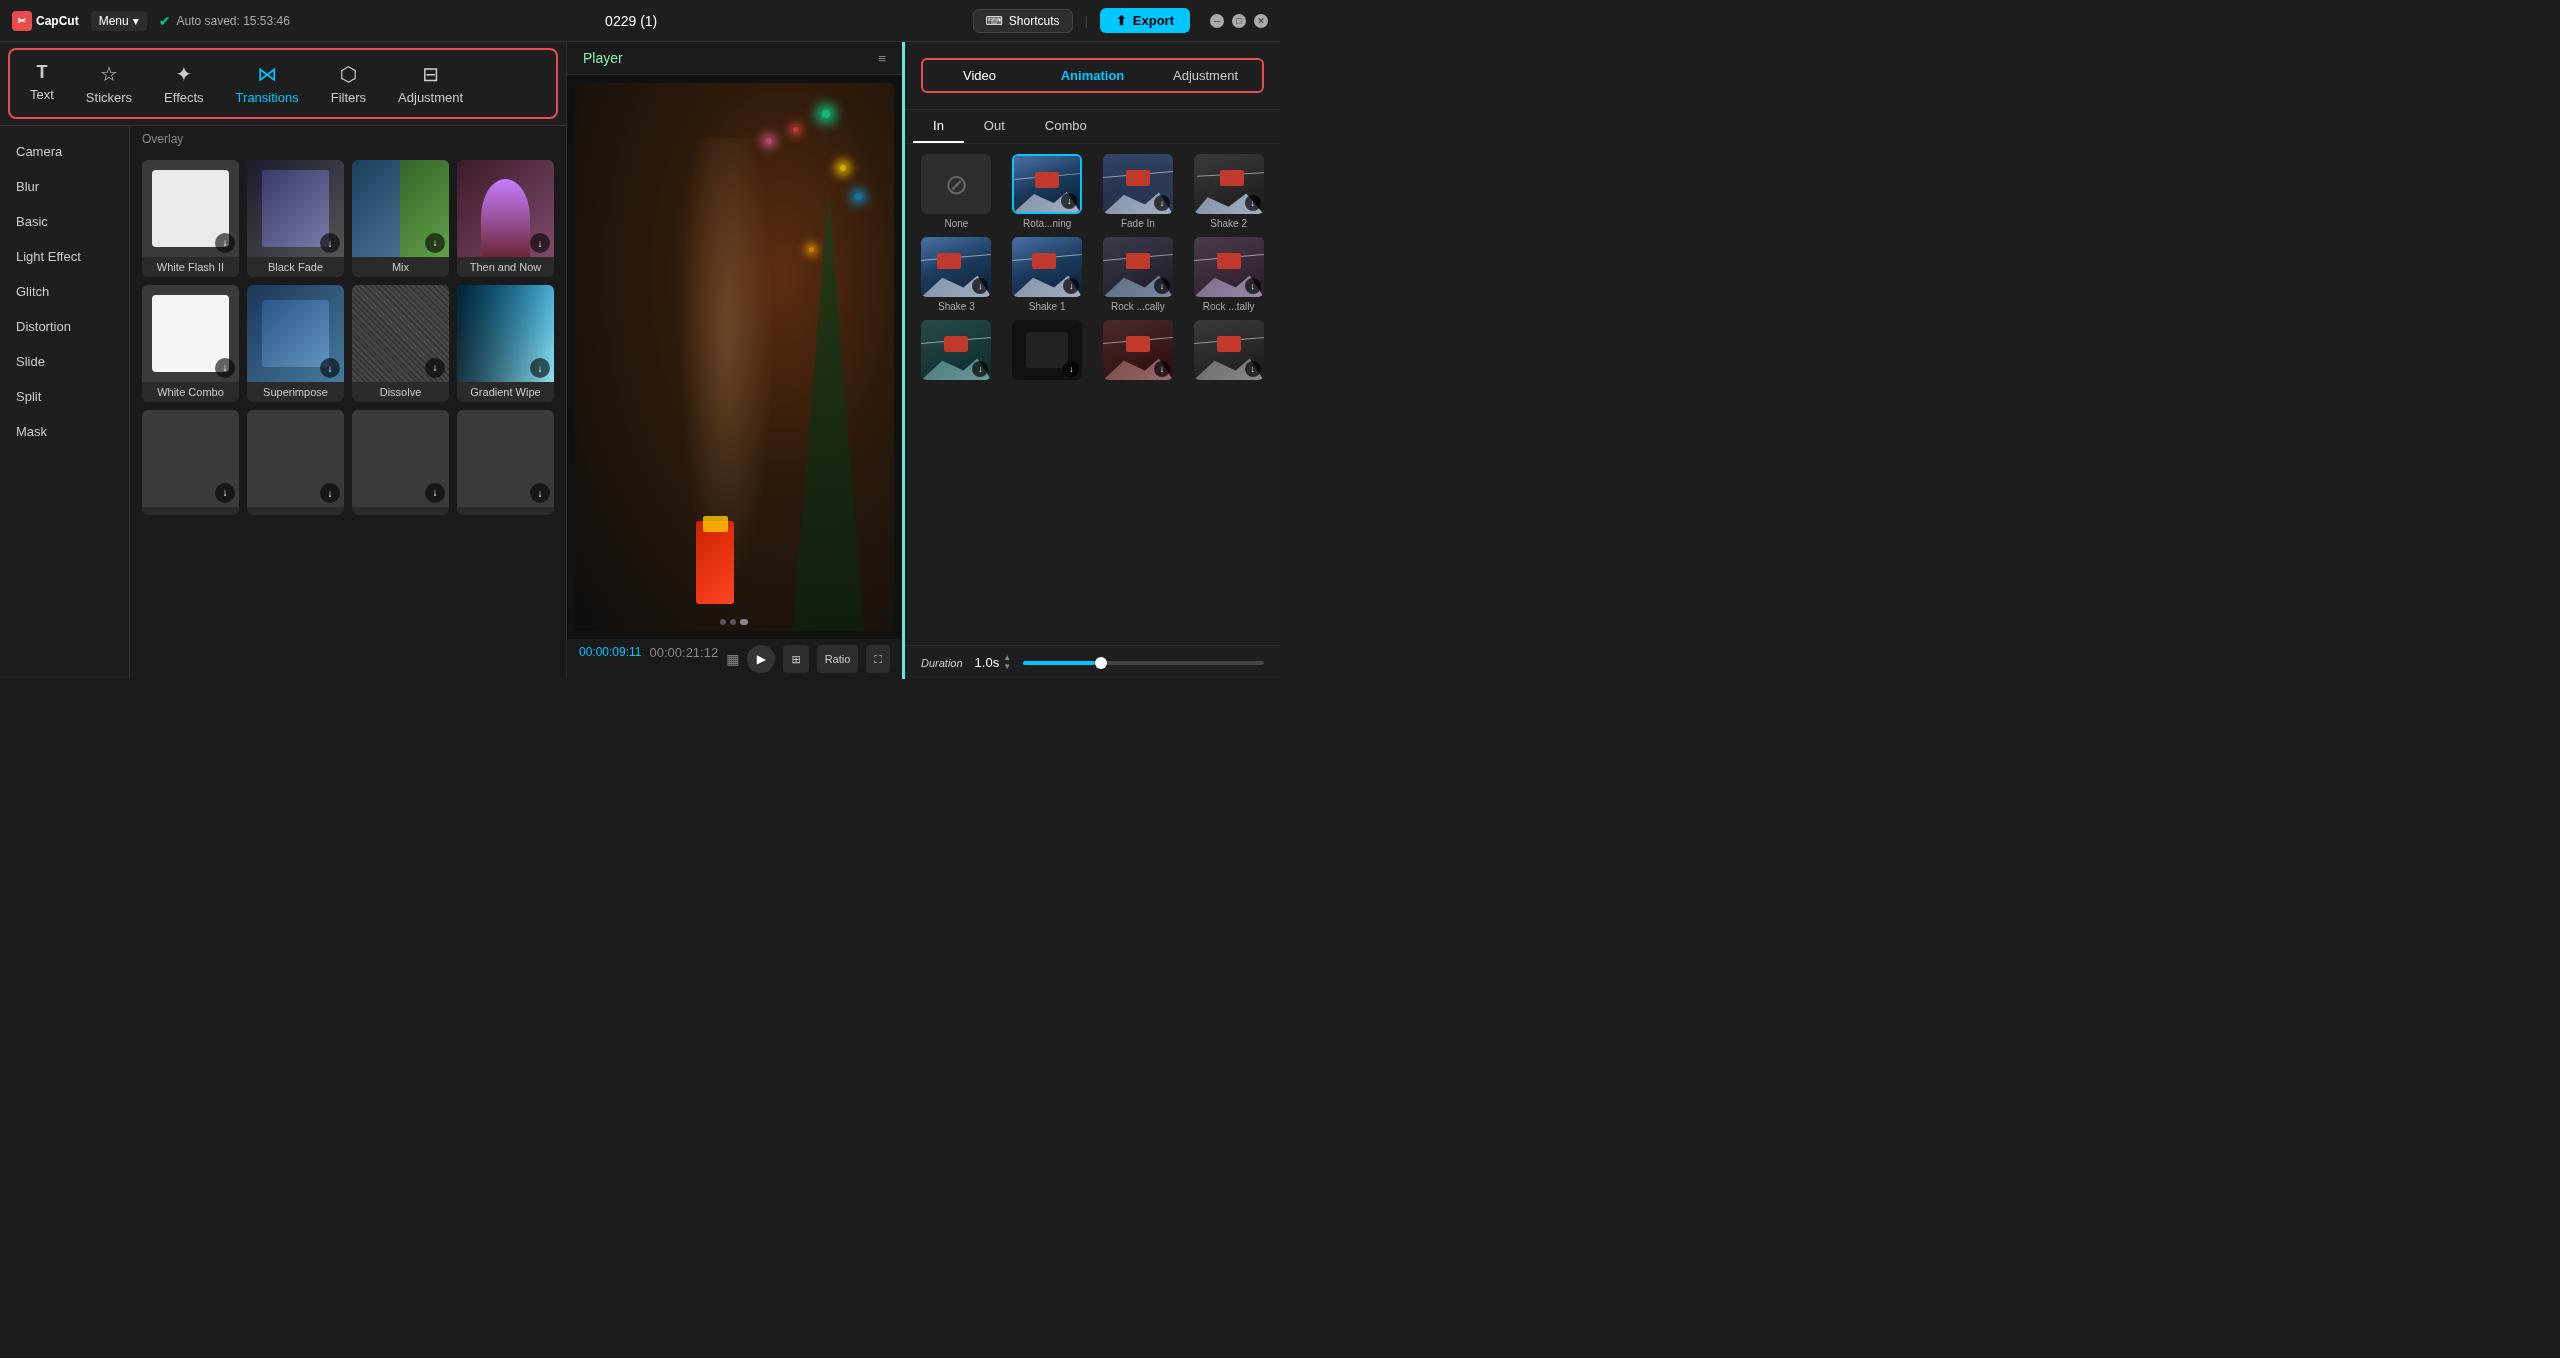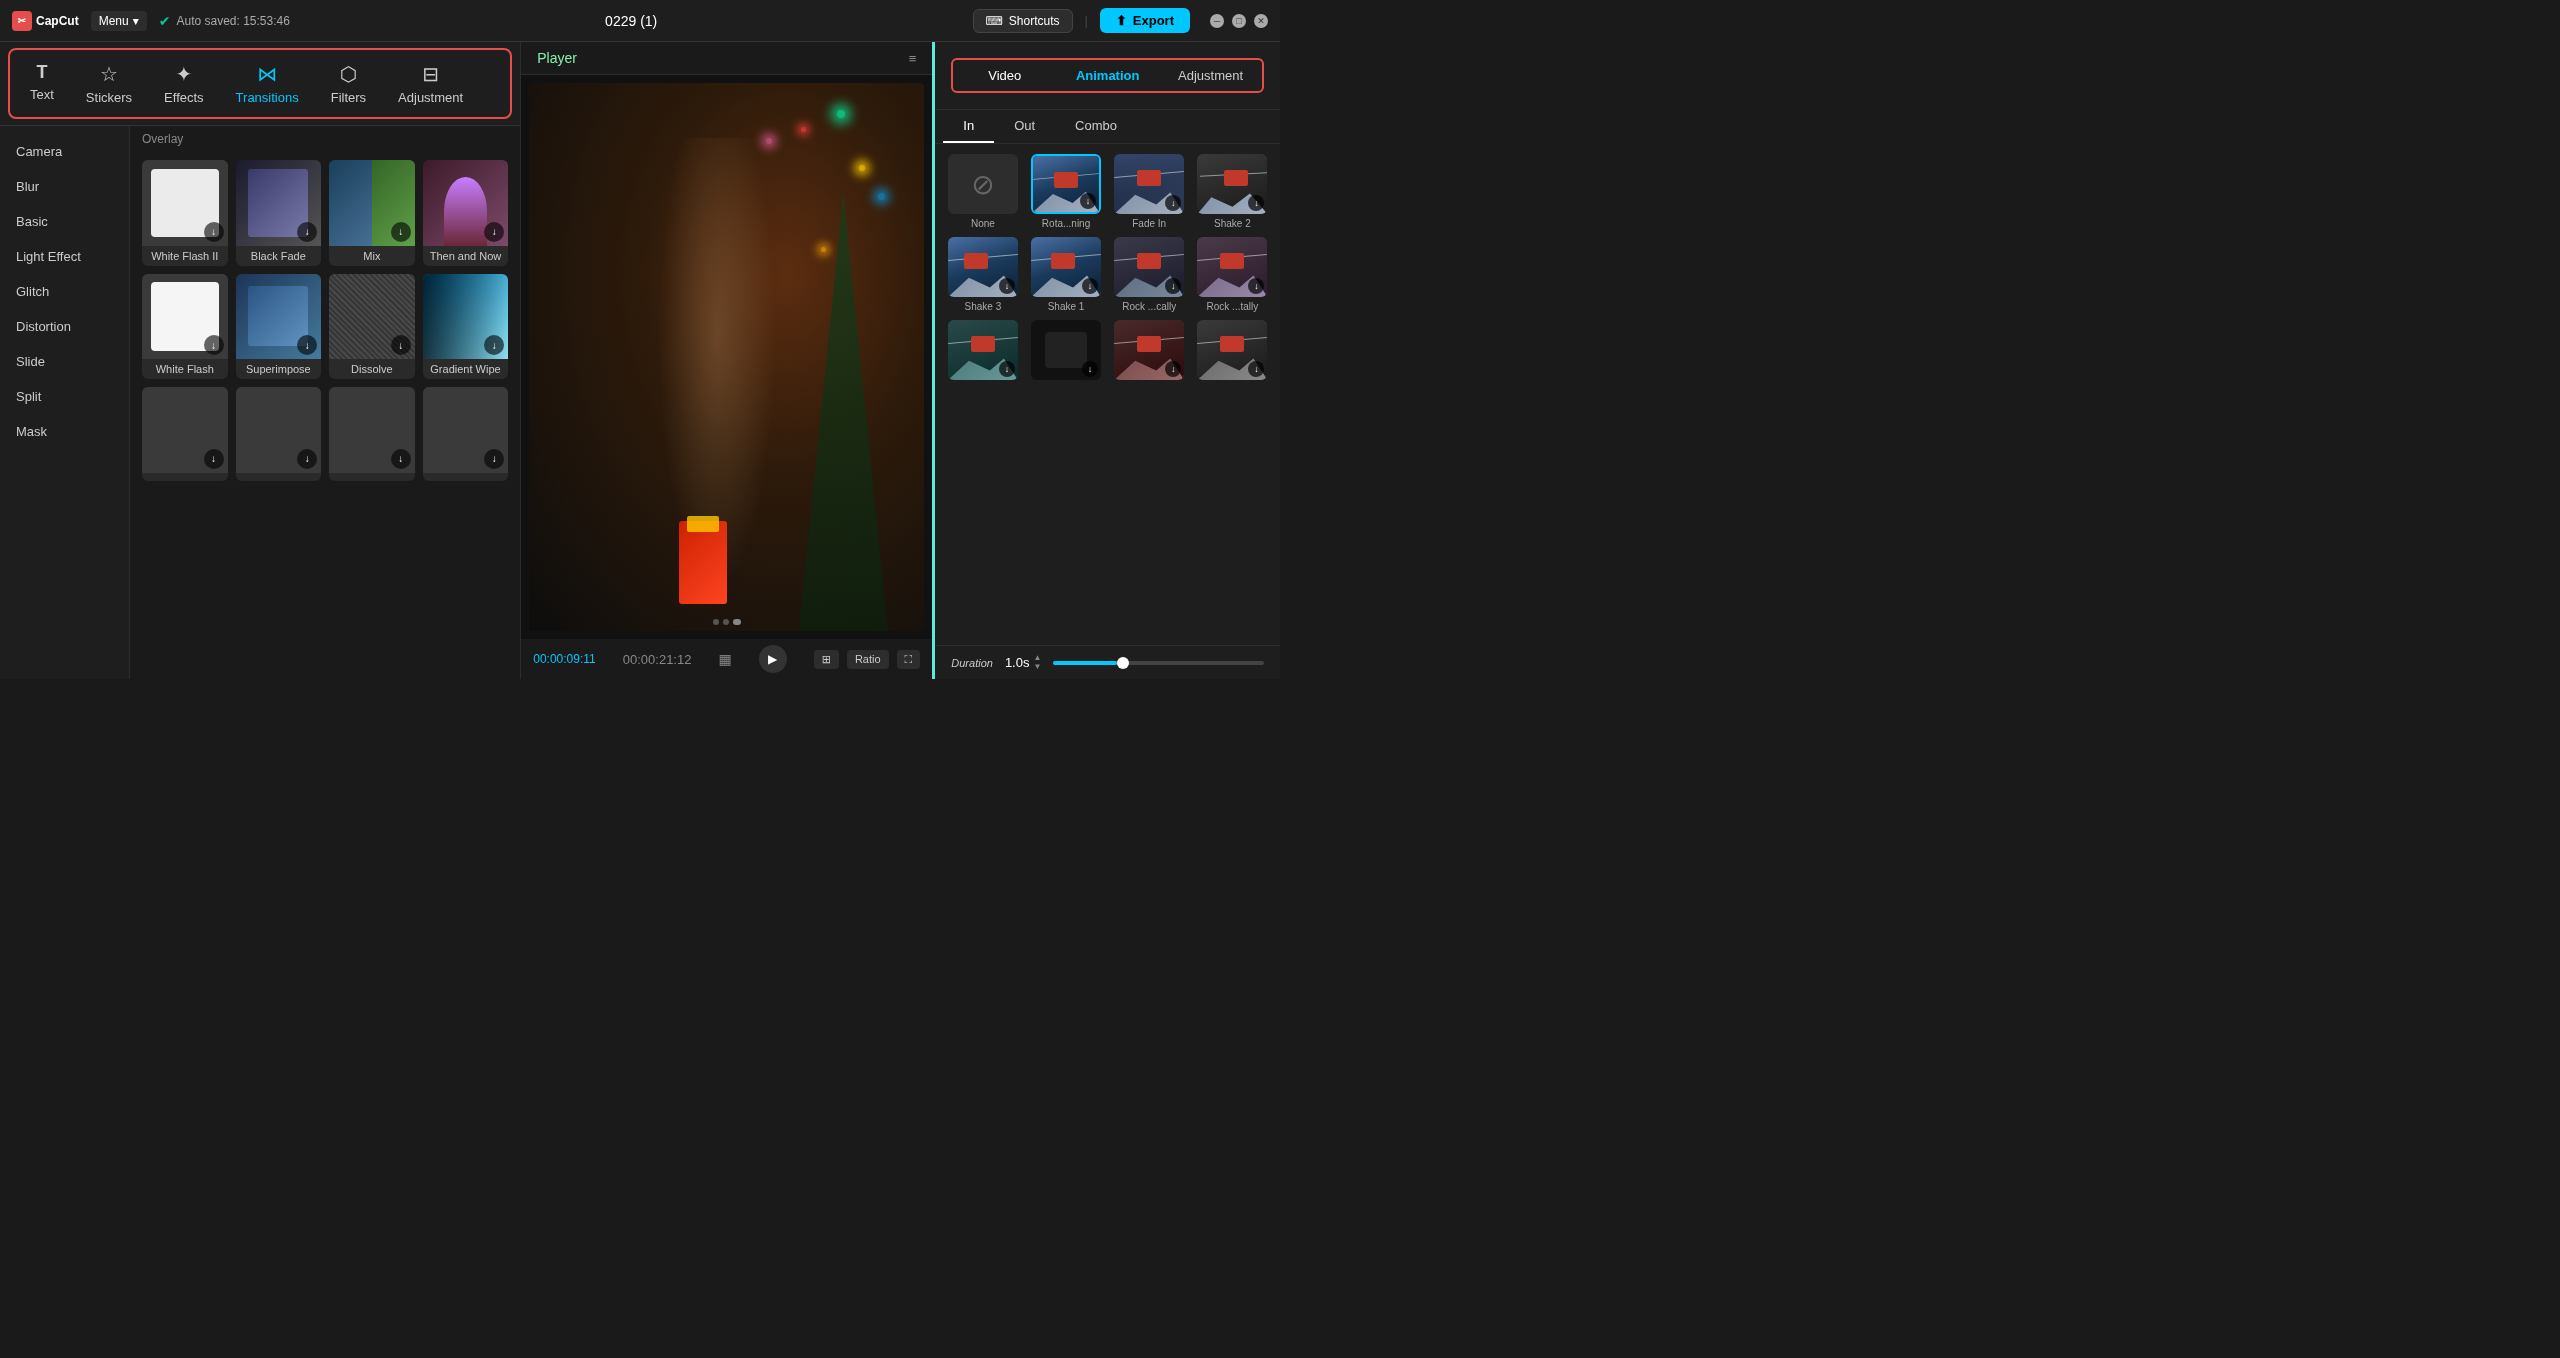--- a/index.html
+++ b/index.html
@@ -231,23 +231,22 @@
     
     .player-scene {
       width: 100%;
       height: 100%;
       background: radial-gradient(ellipse at 60% 30%, #3d1a0e 0%, #1a0a0a 60%, #0d0d0d 100%);
       position: relative;
       overflow: hidden;
     }
     .player-controls {
       display: flex;
-      align-items: center;
       padding: 6px 12px;
-      gap: 27px;
+      gap: 8px;
       background: #1a1a1a;
     }
     .time-current { color: #00c8ff; font-size: 12px; }
     .time-total { color: #888; font-size: 13px; }
     .play-btn {
       width: 28px; height: 28px;
       background: #333;
       border-radius: 50%;
       display: flex; align-items: center; justify-content: center;
       cursor: pointer;
@@ -718,21 +717,21 @@
               <div class="dl-btn">↓</div>
             </div>
             <div class="label">Then and Now</div>
           </div>
 
           <div class="effect-card">
             <div class="thumb thumb-flash">
               <div style="width:80%;height:80%;background:rgba(255,255,255,0.95);border-radius:4px;"></div>
               <div class="dl-btn">↓</div>
             </div>
-            <div class="label">White Flash</div>
+            <div class="label">White Combo</div>
           </div>
 
           <div class="effect-card">
             <div class="thumb" style="background:linear-gradient(135deg,#1d3557,#457b9d);">
               <div style="position:absolute;inset:0;display:flex;align-items:center;justify-content:center;">
                 <div style="width:70%;height:70%;background:linear-gradient(135deg,#2d5a8e,#6a9dcc);border-radius:3px;opacity:0.8;"></div>
               </div>
               <div class="dl-btn">↓</div>
             </div>
             <div class="label">Superimpose</div>

